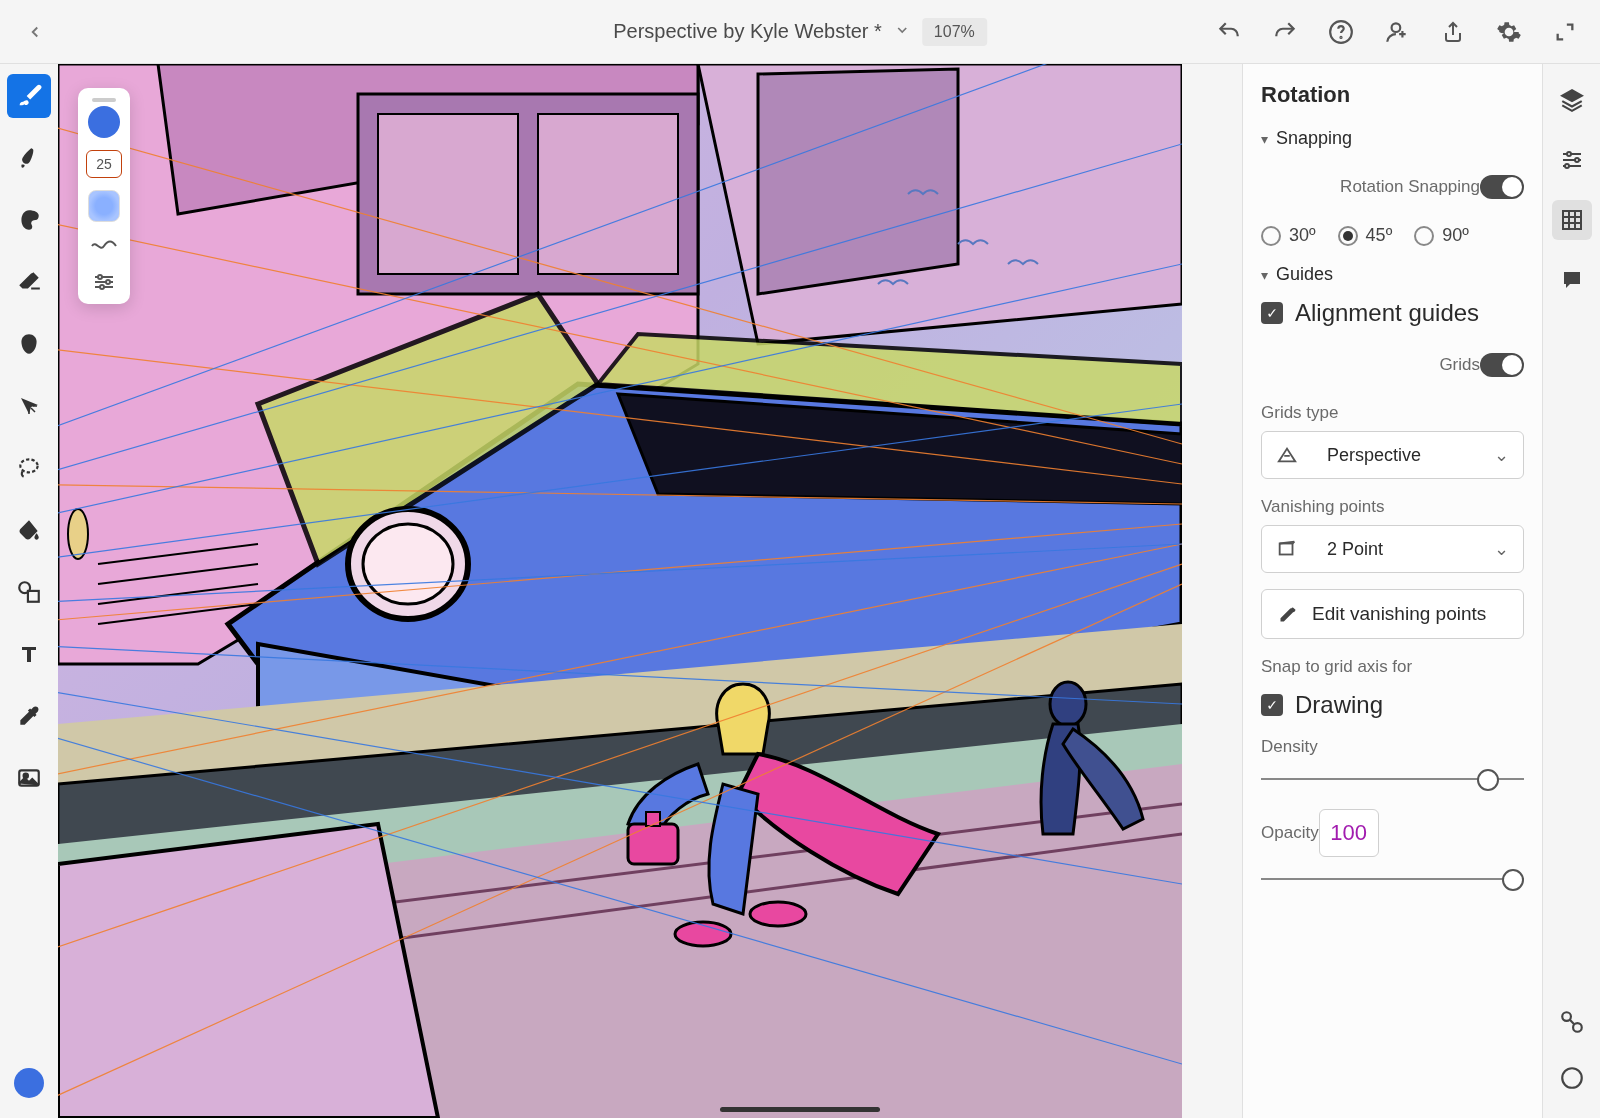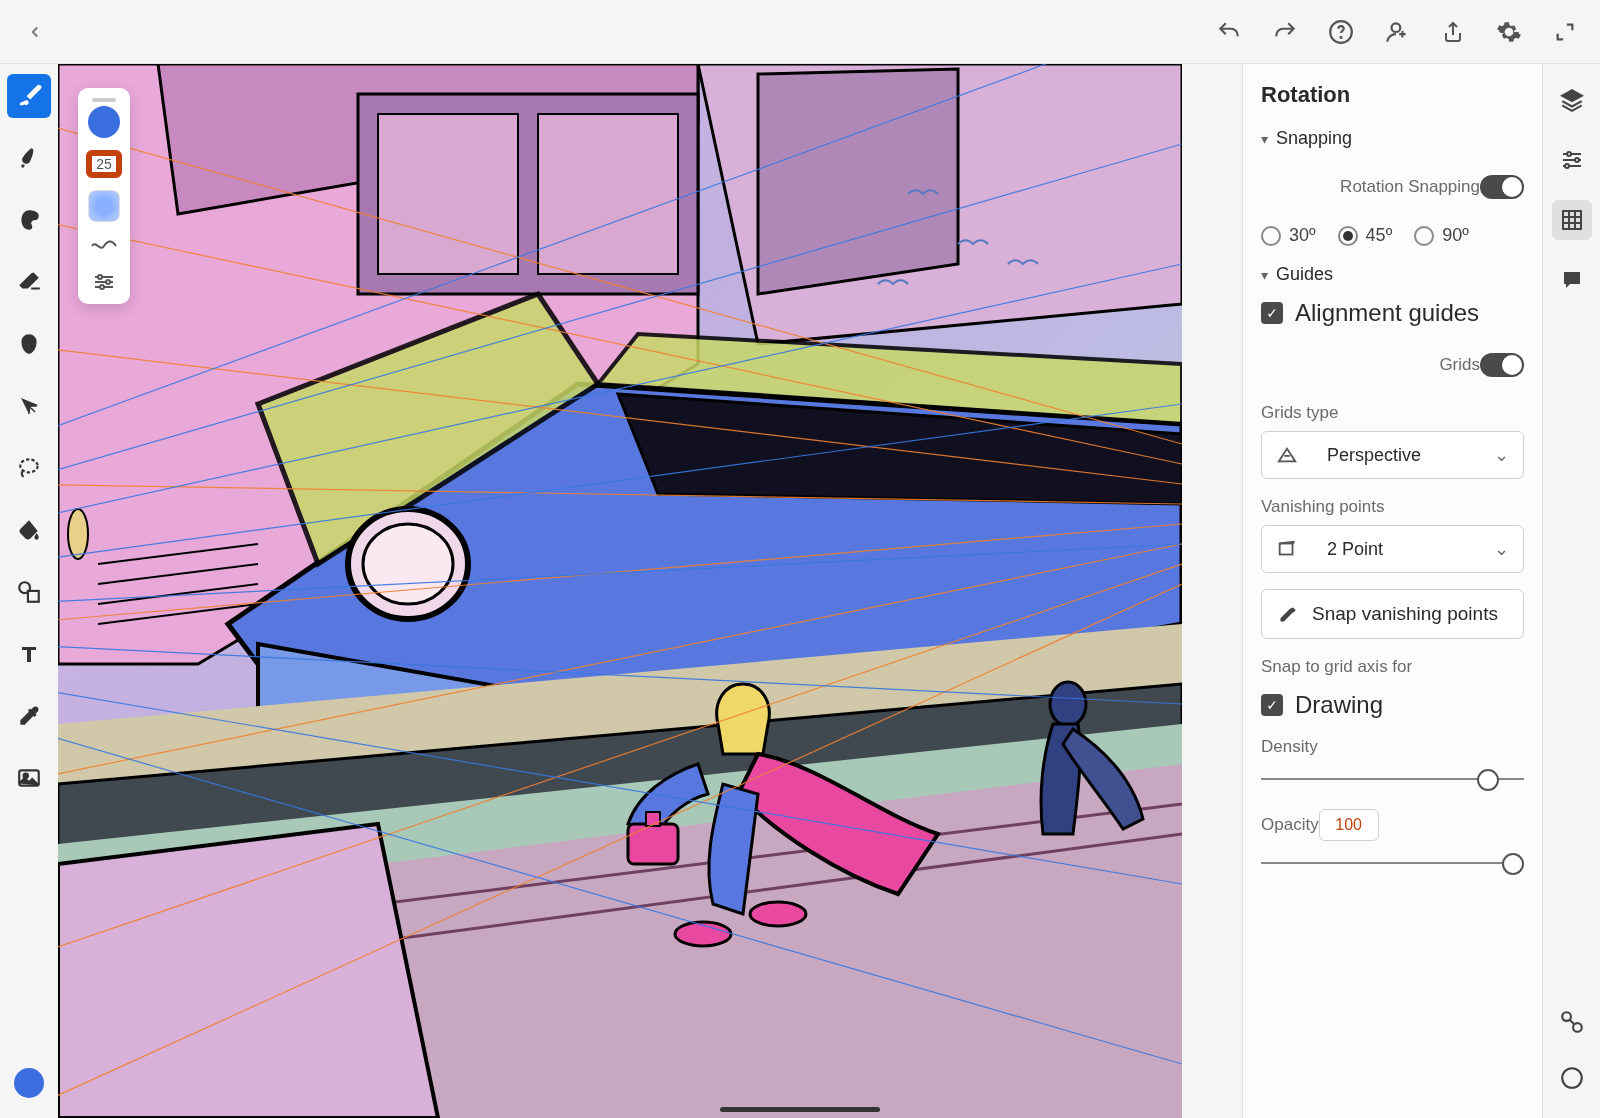--- a/index.html
+++ b/index.html
@@ -18,21 +18,21 @@
 
 .toolbar { position: absolute; left: 0; top: 64px; width: 58px; height: calc(100% - 64px); background: #f5f5f5; display: flex; flex-direction: column; align-items: center; padding-top: 10px; gap: 18px; z-index: 5; }
 .tool { width: 44px; height: 44px; display: flex; align-items: center; justify-content: center; cursor: pointer; border-radius: 6px; color: #333; }
 .tool.active { background: #1473e6; color: white; }
 .color-swatch { width: 30px; height: 30px; border-radius: 50%; background: #3b6fe0; margin-top: auto; margin-bottom: 20px; cursor: pointer; }
 
 
 .brush-pop { position: absolute; left: 78px; top: 88px; width: 52px; background: #fff; border-radius: 10px; box-shadow: 0 4px 16px rgba(0,0,0,.15); padding: 10px 8px; display: flex; flex-direction: column; align-items: center; gap: 12px; z-index: 6; }
 .brush-pop::before { content:""; position:absolute; top:10px; left:50%; transform:translateX(-50%); width:24px; height:4px; background:#ccc; border-radius:2px;}
 .bcolor { width: 32px; height: 32px; border-radius: 50%; background:#3b6fe0; margin-top:8px;}
-.bsize { width: 36px; height: 28px; border:6px solid #c2410c; border-radius:6px; display:flex; align-items:center; justify-content:center; font-size:14px; color:#555;}
+.bsize { width: 36px; height: 28px; border:1px solid #c2410c; border-radius:6px; display:flex; align-items:center; justify-content:center; font-size:14px; color:#555;}
 .btex { width: 32px; height: 32px; border-radius:8px; background: radial-gradient(circle, #8ab0ff 40%, #a8c4ff 70%); border:1px solid #ddd;}
 .bflow { width:32px; height:24px; display:flex;align-items:center;justify-content:center;}
 .bset { width:32px; height:24px; display:flex;align-items:center;justify-content:center;}
 
 
 .canvas { position: absolute; left: 58px; top: 64px; width: 1124px; height: calc(100% - 64px); background: linear-gradient(135deg, #c9a8d8 0%, #b8a0d0 30%, #a8b8e0 60%, #c0d8e8 100%); overflow: hidden; }
 .canvas svg { width:100%; height:100%; }
 
 
 .panel { position: absolute; right: 58px; top: 64px; width: 300px; height: calc(100% - 64px); background: #fcfcfc; border-left: 1px solid #e0e0e0; padding: 18px 18px; overflow-y: auto; }
@@ -51,39 +51,48 @@
 .checkbox { width:22px; height:22px; background:#4a4a4a; border-radius:4px; display:flex;align-items:center;justify-content:center;color:#fff;font-size:14px;}
 .checkbox-label { font-size:24px; color:#2a2a2a; }
 .field-label { font-size:17px; color:#6a6a6a; margin: 18px 0 8px; display:block;}
 .select { width:100%; height:48px; border:1px solid #d0d0d0; border-radius:6px; background:#fff; display:flex; align-items:center; padding:0 14px; gap:29px; cursor:pointer; font-size:18px; color:#2a2a2a;}
 .select .arr { margin-left:auto; color:#666;}
 .btn { width:100%; height:50px; border:1px solid #d0d0d0; border-radius:6px; background:#fff; display:flex; align-items:center; padding:0 16px; gap:14px; cursor:pointer; font-size:19px; color:#2a2a2a; margin-top:16px;}
 .slider-row { position:relative; height:20px; margin:12px 0 20px;}
 .slider-track { position:absolute; top:9px; left:0; right:0; height:2px; background:#888;}
 .slider-thumb { position:absolute; top:0; width:22px; height:22px; border:2px solid #555; background:#fff; border-radius:50%; cursor:pointer;}
 .opacity-row { display:flex; align-items:center; justify-content:flex-start;}
-.num-input { width:60px; height:32px; border:1px solid #d0d0d0; border-radius:6px; text-align:center; font-size:16px; color:#c2410c;}
+.num-input { width:60px; height:48px; border:1px solid #d0d0d0; border-radius:6px; text-align:center; font-size:22px; color:#a21caf;}
 
 
 .rail { position:absolute; right:0; top:64px; width:58px; height:calc(100% - 64px); background:#f5f5f5; border-left:1px solid #e0e0e0; display:flex; flex-direction:column; align-items:center; padding-top:16px; gap:20px;}
 .rail-item { width:40px; height:40px; display:flex;align-items:center;justify-content:center; cursor:pointer; border-radius:6px; color:#444;}
 .rail-item.active { background:#e0e0e0; }
 .rail-bottom { margin-top:auto; margin-bottom:20px; display:flex; flex-direction:column; gap:16px; align-items:center;}
 
 
 .home-ind { position:absolute; bottom:6px; left:50%; transform:translateX(-50%); width:160px; height:5px; background:#333; border-radius:3px;}
 </style>
 </head>
 <body>
 
 <div class="header">
   <div class="back-btn">
     <svg width="18" height="18" viewBox="0 0 24 24" fill="none" stroke="currentColor" stroke-width="2.5">
         <polyline points="15 18 9 12 15 6"></polyline>
       </svg>
+  </div>
+  <div class="title-area">
+    <span class="doc-title">Perspective by Kyle Webster *</span>
+    <span class="chev">
+      <svg width="16" height="16" viewBox="0 0 24 24" fill="none" stroke="currentColor" stroke-width="2.5">
+          <polyline points="6 9 12 15 18 9"></polyline>
+        </svg>
+    </span>
+    <span class="zoom-badge">107%</span>
   </div>
   <div class="header-right">
     <div class="hicon">
         <svg width="26" height="26" viewBox="0 0 24 24" fill="none" stroke="currentColor" stroke-width="2">
           <path d="M9 14L4 9l5-5"></path>
           <path d="M4 9h10a6 6 0 016 6v1"></path>
         </svg>
       </div>
     <div class="hicon">
         <svg width="26" height="26" viewBox="0 0 24 24" fill="none" stroke="currentColor" stroke-width="2">
@@ -363,21 +372,21 @@
         <line x1="18" y1="6" x2="20" y2="4"></line>
       </svg>
     <span>2 Point</span>
     <span class="arr">⌄</span>
   </div>
 
   <div class="btn">
     <svg width="20" height="20" viewBox="0 0 24 24" fill="#444">
         <path d="M3 17v4h4L19 9l-4-4zM21 7l-2-2c-1-1-2-1-3 0l-1 1 4 4 1-1c1-1 1-2 1-2z"></path>
       </svg>
-    <span>Snap vanishing points</span>
+    <span>Edit vanishing points</span>
   </div>
 
   <span class="field-label">Snap to grid axis for</span>
   <div class="checkbox-row">
     <div class="checkbox">✓</div>
     <span class="checkbox-label">Drawing</span>
   </div>
 
   <span class="field-label">Density</span>
   <div class="slider-row">

